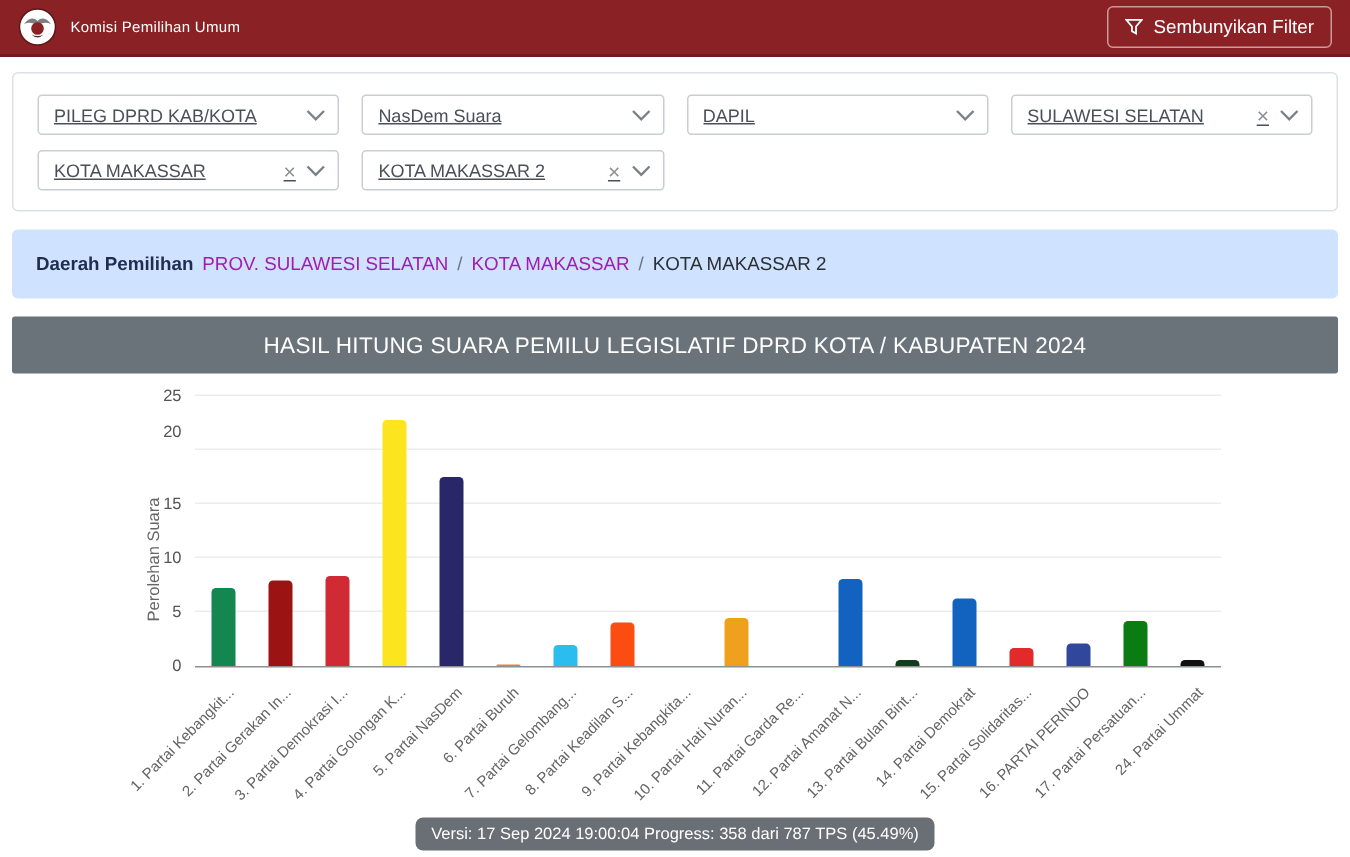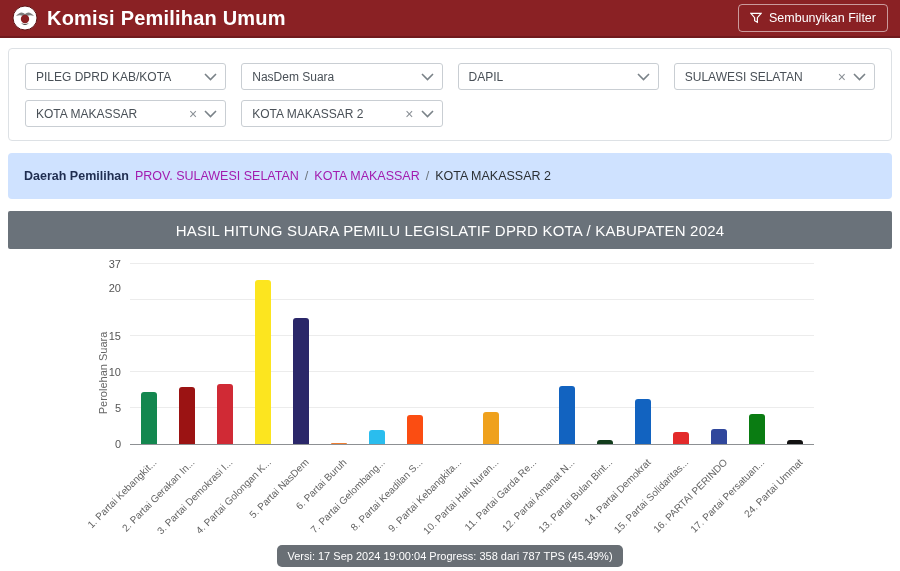--- a/index.html
+++ b/index.html
@@ -8,39 +8,39 @@
     font-family:"Liberation Sans","DejaVu Sans",sans-serif;
     background:#ffffff; color:#343a40; font-size:13px;
   }
   
   .topbar {
     height:38px; background:#8a2124; border-bottom:2px solid #701a1d;
     display:flex; align-items:center; justify-content:space-between;
     padding:0 12px;
   }
   .brand { display:flex; align-items:center; gap:9px; }
-  .brand-title { color:#ffffff; font-weight:bold; font-size:20px; letter-spacing:.2px; }
+  .brand-title { color:#ffffff; font-weight:normal; font-size:10px; letter-spacing:.2px; }
   .filter-toggle {
     display:flex; align-items:center; gap:7px;
     background:transparent; border:1px solid rgba(255,255,255,.55); border-radius:4px;
     color:#ffffff; font-size:12.5px; padding:6px 11px; cursor:pointer;
     font-family:inherit;
   }
   
   .filter-card {
     margin:10px 8px 0; border:1px solid #dde1e5; border-radius:4px;
     padding:14px 16px 13px; background:#fff;
   }
   .filter-grid {
     display:grid; grid-template-columns:repeat(4,1fr); gap:10px 15px;
   }
   .select {
     height:27px; border:1px solid #c9ced3; border-radius:3px; background:#fff;
     display:flex; align-items:center; padding:0 8px 0 10px; cursor:pointer;
-    color:#495057; font-size:12px;
+    color:#495057; font-size:12px;text-decoration:underline;
   }
   .select .val { flex:1; white-space:nowrap; overflow:hidden; text-overflow:ellipsis; }
   .select .clear { color:#8a9096; font-size:14px; line-height:1; margin-right:7px; cursor:pointer; }
   .chev { flex:none; display:block; }
   
   .crumbbar {
     margin:12px 8px; background:#cfe2ff; border-radius:4px;
     padding:16px 16px; font-size:12.5px; display:flex; align-items:center; gap:6px;
   }
   .crumb-label { font-weight:bold; color:#1f2d50; }
@@ -167,21 +167,21 @@
       <div class="ytick" style="bottom: 0px;">0</div>
       <div class="gridline" style="bottom: 36px;"></div>
       <div class="ytick" style="bottom: 36px;">5</div>
       <div class="gridline" style="bottom: 72px;"></div>
       <div class="ytick" style="bottom: 72px;">10</div>
       <div class="gridline" style="bottom: 108px;"></div>
       <div class="ytick" style="bottom: 108px;">15</div>
       <div class="gridline" style="bottom: 144px;"></div>
       <div class="ytick" style="bottom: 156px;">20</div>
       <div class="gridline" style="bottom: 180px;"></div>
-      <div class="ytick" style="bottom: 180px;">37</div>
+      <div class="ytick" style="bottom: 180px;">25</div>
       <div class="bars-row">
         <div class="bar-cell">
           <div class="bar" title="1. Partai Kebangkit...: 7.2" style="height: 51.84px; background: rgb(19, 135, 79);"></div>
         </div>
         <div class="bar-cell">
           <div class="bar" title="2. Partai Gerakan In...: 7.9" style="height: 56.88px; background: rgb(155, 19, 19);"></div>
         </div>
         <div class="bar-cell">
           <div class="bar" title="3. Partai Demokrasi I...: 8.3" style="height: 59.76px; background: rgb(208, 42, 53);"></div>
         </div>

